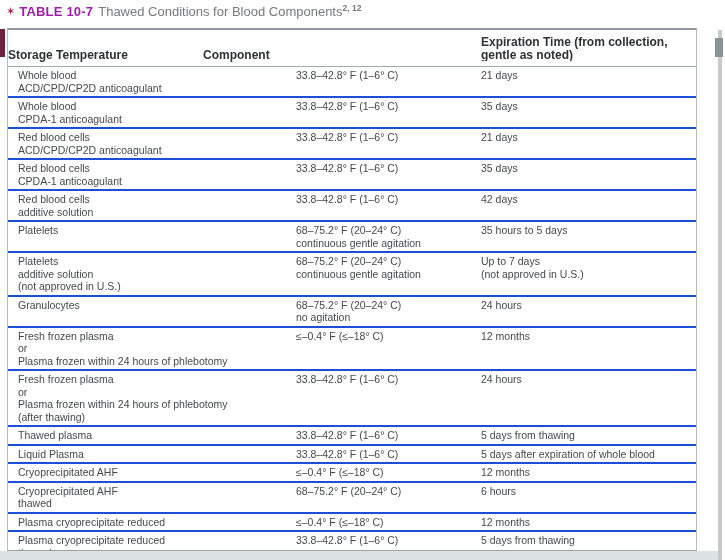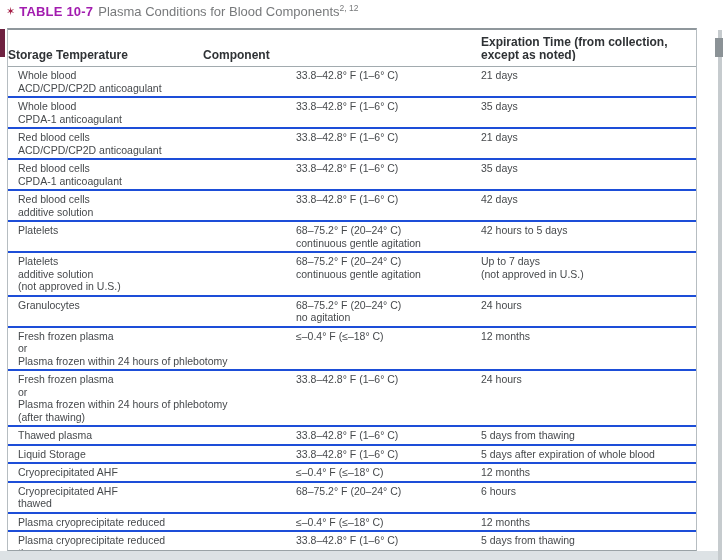--- a/index.html
+++ b/index.html
@@ -11,21 +11,21 @@
     -webkit-font-smoothing: antialiased;
   }
   
   .title-bar {
     position: absolute; left: 6px; top: 3px; right: 20px;
     font-size: 13px; line-height: 17px; white-space: nowrap;
   }
   .star-marker { color: #a41d46; font-size: 11px; margin-right: 4px; position: relative; top: -1px; }
   .table-label { color: #a21caf; font-weight: bold; letter-spacing: .2px; }
   .title-text { color: #77797b; margin-left: 5px; }
-  .title-sup { color: #77797b; font-size: 8.5px; vertical-align: super; line-height: 0; }
+  .title-sup { color: #77797b; font-size: 8.5px; vertical-align: super; line-height: 0; font-weight: bold; }
   
   .left-tab { position: absolute; left: 0; top: 29px; width: 5px; height: 28px; background: #6e2140; }
   .right-edge-strip { position: absolute; right: 3px; top: 30px; width: 4px; height: 530px; background: #c6cbce; }
   .right-tab { position: absolute; right: 2px; top: 38px; width: 8px; height: 19px; background: #8b9296; }
   .bottom-strip { position: absolute; left: 0; right: 7px; top: 551px; height: 9px; background: #dde2e5; }
   
   .table-frame {
     position: absolute; left: 7px; top: 28px; width: 690px; height: 523px;
     box-sizing: border-box; background: #ffffff;
     border-top: 2px solid #8f979c;
@@ -50,30 +50,30 @@
 </style>
 </head>
 <body>
 
 <div class="left-tab"></div>
 <div class="right-edge-strip"></div>
 <div class="right-tab"></div>
 <div class="bottom-strip"></div>
 
 <div class="title-bar">
-  <span class="star-marker">✶</span><span class="table-label">TABLE 10-7</span><span class="title-text">Plasma Conditions for Blood Components</span><span class="title-sup">2, 12</span>
+  <span class="star-marker">✶</span><span class="table-label">TABLE 10-7</span><span class="title-text">Thawed Conditions for Blood Components</span><span class="title-sup">2, 12</span>
 </div>
 
 <div class="table-frame">
   <div class="thead">
     <div class="th col2">Storage Temperature</div>
     <div class="th col1">Component</div>
     <div class="th col3">
       <div class="line">Expiration Time (from collection,</div>
-      <div class="line">except as noted)</div>
+      <div class="line">gentle as noted)</div>
     </div>
   </div>
   <div>
       <div class="row">
         <div class="cell col1">
           <div class="line">Whole blood</div>
           <div class="line">ACD/CPD/CP2D anticoagulant</div>
         </div>
         <div class="cell col2">
           <div class="line">33.8–42.8° F (1–6° C)</div>
@@ -132,21 +132,21 @@
       </div>
       <div class="row">
         <div class="cell col1">
           <div class="line">Platelets</div>
         </div>
         <div class="cell col2">
           <div class="line">68–75.2° F (20–24° C)</div>
           <div class="line">continuous gentle agitation</div>
         </div>
         <div class="cell col3">
-          <div class="line">42 hours to 5 days</div>
+          <div class="line">35 hours to 5 days</div>
         </div>
       </div>
       <div class="row">
         <div class="cell col1">
           <div class="line">Platelets</div>
           <div class="line">additive solution</div>
           <div class="line">(not approved in U.S.)</div>
         </div>
         <div class="cell col2">
           <div class="line">68–75.2° F (20–24° C)</div>
@@ -202,21 +202,21 @@
         </div>
         <div class="cell col2">
           <div class="line">33.8–42.8° F (1–6° C)</div>
         </div>
         <div class="cell col3">
           <div class="line">5 days from thawing</div>
         </div>
       </div>
       <div class="row">
         <div class="cell col1">
-          <div class="line">Liquid Storage</div>
+          <div class="line">Liquid Plasma</div>
         </div>
         <div class="cell col2">
           <div class="line">33.8–42.8° F (1–6° C)</div>
         </div>
         <div class="cell col3">
           <div class="line">5 days after expiration of whole blood</div>
         </div>
       </div>
       <div class="row">
         <div class="cell col1">

